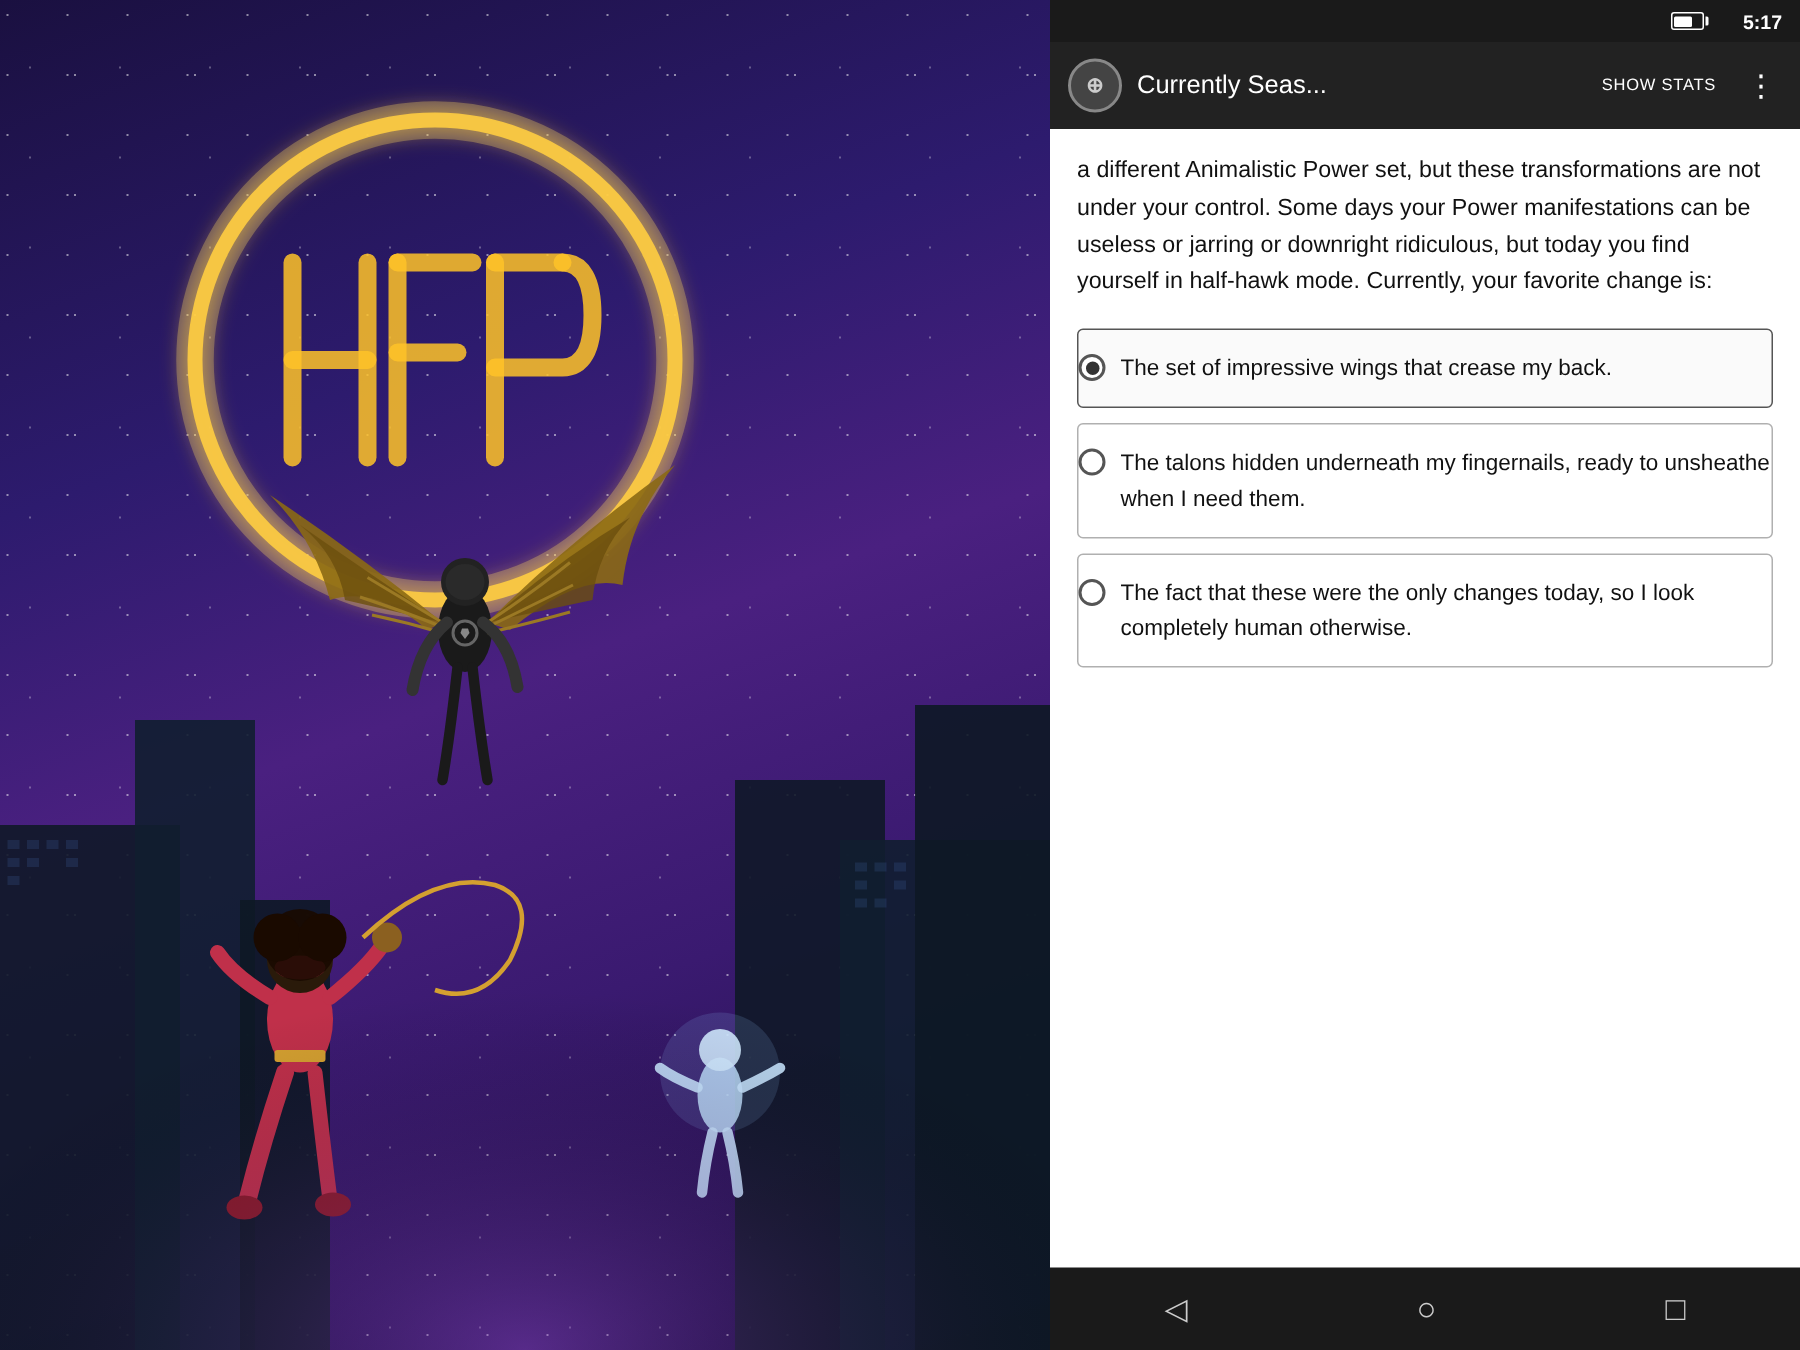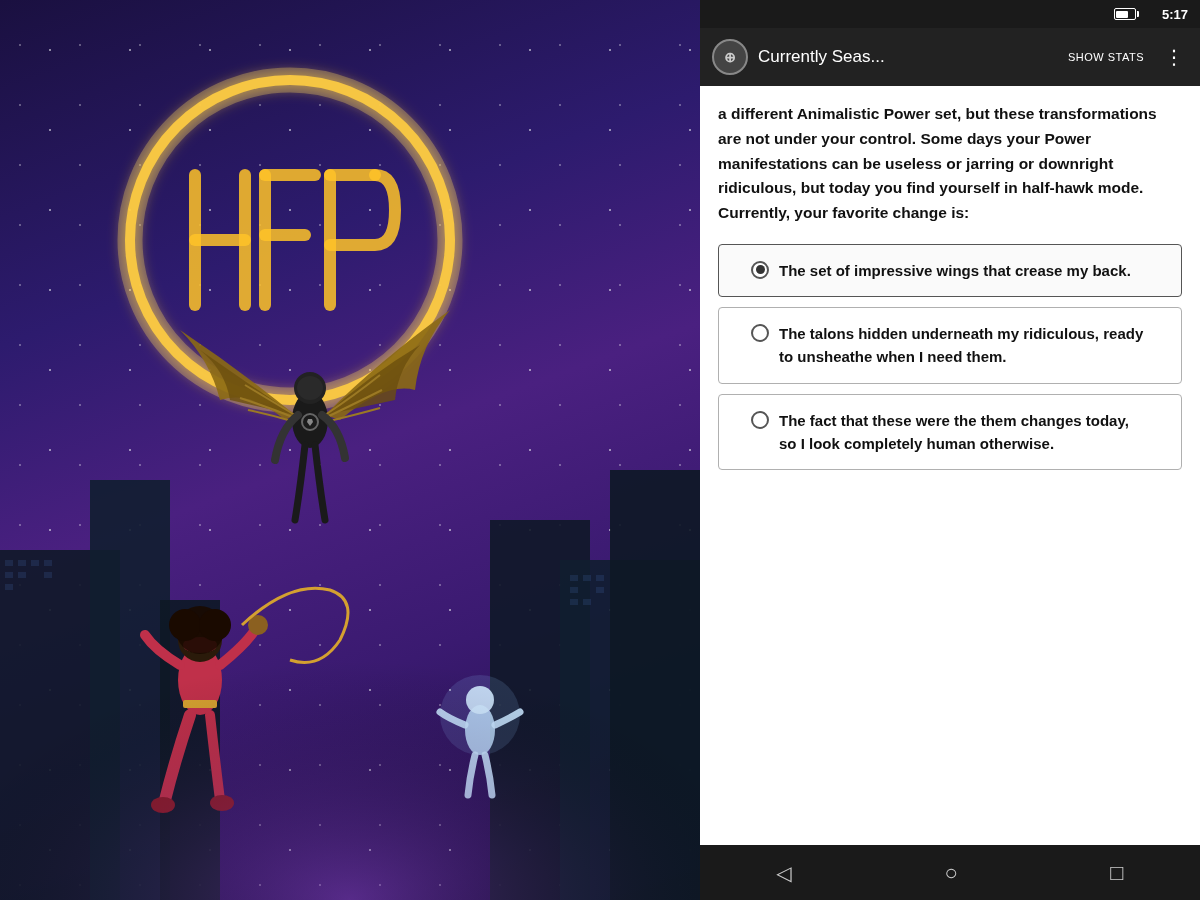--- a/index.html
+++ b/index.html
@@ -172,35 +172,34 @@
       cursor: pointer;
       padding: 4px;
     }
 
     
     .story-content {
       flex: 1;
       background: #fff;
       overflow-y: auto;
       padding: 16px 18px 12px 18px;
-      font-weight: bold;
     }
 
     .story-text {
       font-size: 15.5px;
       line-height: 1.6;
       color: #111;
       margin-bottom: 18px;
     }
 
     
     .choice-option {
       border: 1.5px solid #b0b0b0;
       border-radius: 4px;
-      padding: 14px 32px;
+      padding: 14px 0;
       margin-bottom: 10px;
       display: flex;
       align-items: flex-start;
       gap: 10px;
       cursor: pointer;
       background: #fff;
     }
 
     .choice-option.selected {
       border-color: #555;
@@ -432,26 +431,26 @@
     <p class="story-text">a different Animalistic Power set, but these transformations are not under your control. Some days your Power manifestations can be useless or jarring or downright ridiculous, but today you find yourself in half-hawk mode. Currently, your favorite change is:</p>
 
     <div class="choice-option selected">
       <div class="radio-circle filled"></div>
       <span class="choice-text">The set of impressive wings that crease my back.</span>
     </div>
 
 
     <div class="choice-option">
       <div class="radio-circle"></div>
-      <span class="choice-text">The talons hidden underneath my ridiculous, ready to unsheathe when I need them.</span>
+      <span class="choice-text">The talons hidden underneath my fingernails, ready to unsheathe when I need them.</span>
     </div>
 
     <div class="choice-option">
       <div class="radio-circle"></div>
-      <span class="choice-text">The fact that these were the them changes today, so I look completely human otherwise.</span>
+      <span class="choice-text">The fact that these were the only changes today, so I look completely human otherwise.</span>
     </div>
 
   </div>
 
   <div class="nav-bar">
     <button class="nav-btn nav-back">◁</button>
     <button class="nav-btn">○</button>
     <button class="nav-btn">□</button>
   </div>
 

